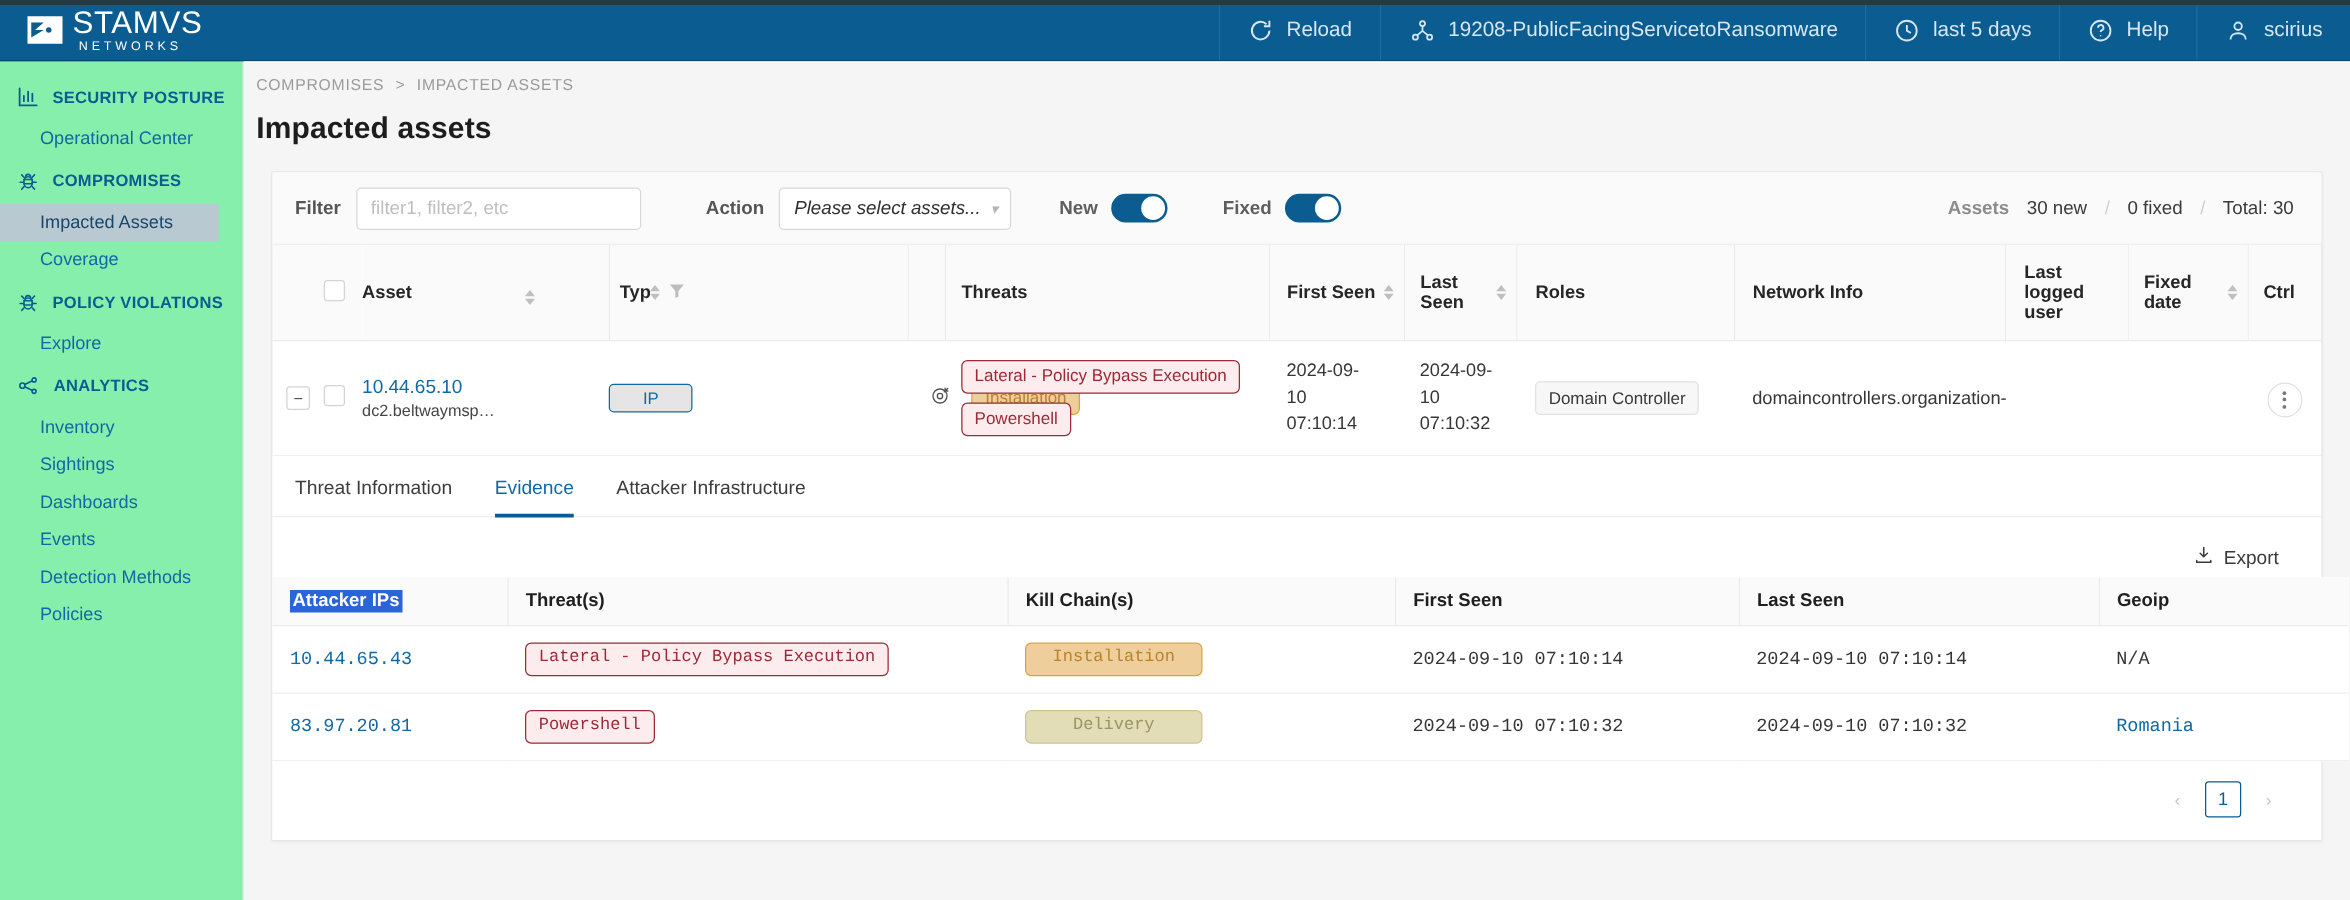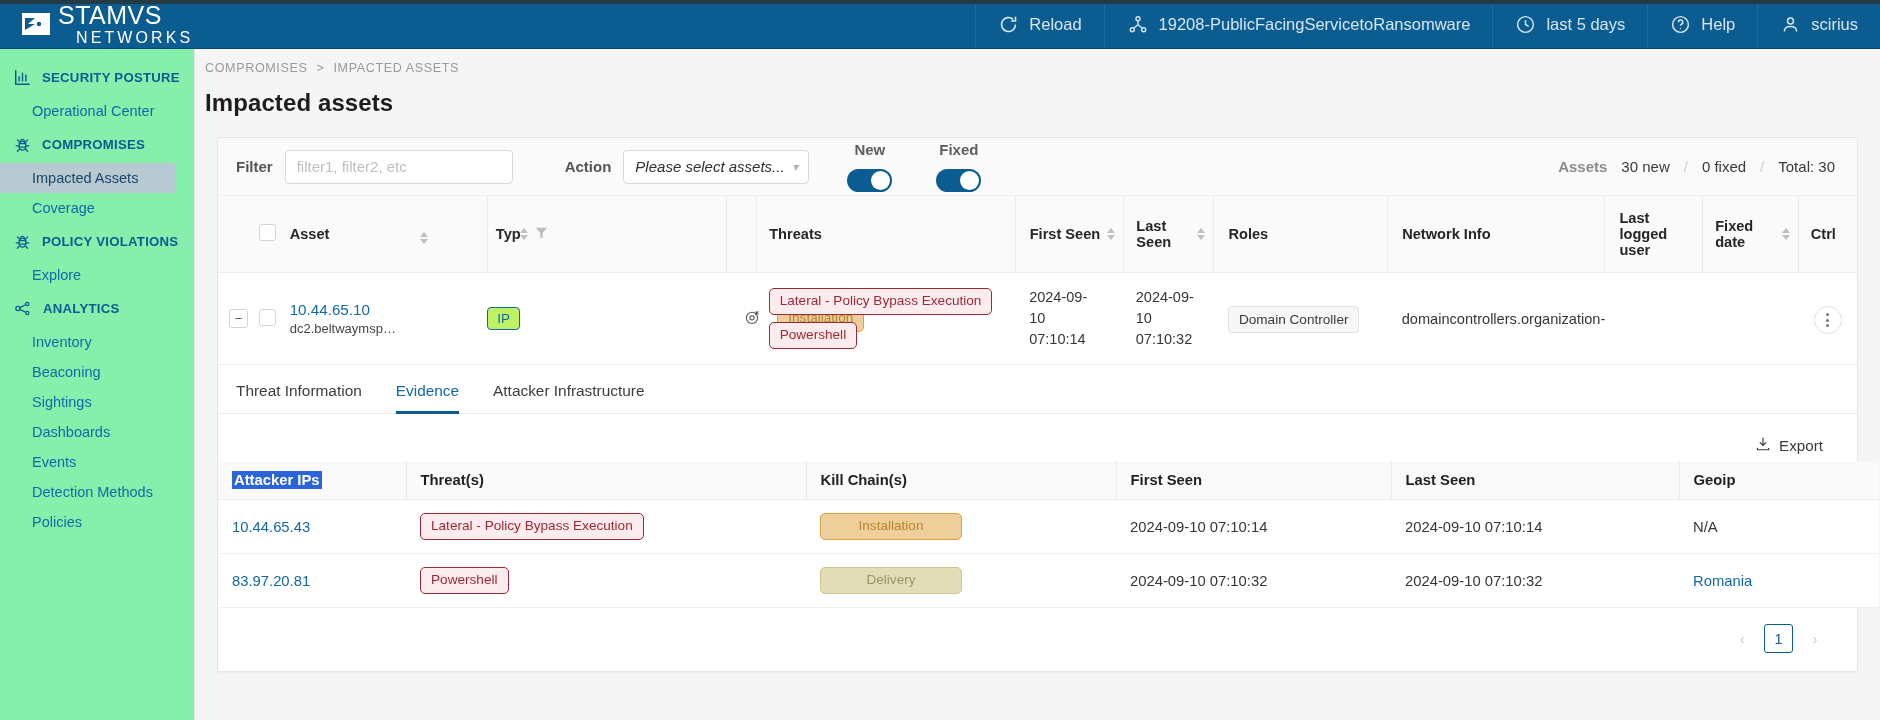--- a/index.html
+++ b/index.html
@@ -36,21 +36,21 @@
     display: flex; align-items: center; justify-content: center;
     flex: 0 0 auto;
   }
   .brand-mark svg { display: block; }
   .brand-txt { display: flex; flex-direction: column; line-height: 1; }
   .brand-name {
     font-size: 25px; font-weight: 400; letter-spacing: 0.5px; color: #ffffff;
     font-family: "Liberation Sans", sans-serif;
   }
   .brand-sub {
-    font-size: 16px; letter-spacing: 3.1px; color: #ffffff; margin-top: 2px; margin-left: 18px;
+    font-size: 10px; letter-spacing: 3.1px; color: #ffffff; margin-top: 2px; margin-left: 5px;
   }
   .topspacer { flex: 1 1 auto; }
   .topitem {
     display: flex; align-items: center; gap: 10px;
     padding: 0 22px;
     border-left: 1px solid #1b6c9f;
     font-size: 16.5px; color: #d6e6f2;
     white-space: nowrap;
     cursor: pointer;
   }
@@ -143,21 +143,21 @@
     width: 186px; height: 34px;
     border: 1px solid #d8d8d8; border-radius: 4px;
     background: #fff;
     display: flex; align-items: center; justify-content: space-between;
     padding: 0 10px 0 11px;
     font-size: 15px; font-style: italic; color: #2f2f2f;
     cursor: pointer;
   }
   .chev { color: #b4b4b4; font-size: 12px; }
   .tb-gap2 { width: 38px; }
-  .toggle-wrap { display: flex; align-items: center; gap: 11px; flex-direction: column; }
+  .toggle-wrap { display: flex; align-items: center; gap: 11px; }
   .toggle-label { font-size: 15px; font-weight: bold; color: #5e5e5e; }
   .toggle {
     width: 45px; height: 23px; border-radius: 12px;
     background: #0b5c91; position: relative; cursor: pointer;
   }
   .toggle::after {
     content: ""; position: absolute; top: 2px; right: 2px;
     width: 19px; height: 19px; border-radius: 50%; background: #fff;
   }
   .tb-gap3 { width: 44px; }
@@ -199,21 +199,21 @@
   }
   table.assets tbody td {
     padding: 14px 0; vertical-align: middle;
     font-size: 14.6px; color: #363636;
     border-bottom: 1px solid #f0f0f0;
   }
   .asset-ip { color: #1268a5; font-size: 15.2px; cursor: pointer; }
   .asset-host { color: #454545; font-size: 13px; margin-top: 3px; }
   .tag-ip {
     display: inline-block; border: 1px solid #1268a5; border-radius: 4px;
-    color: #1268a5; font-size: 13.4px; padding: 3px 9px; background: #bef264;
+    color: #1268a5; font-size: 13.4px; padding: 3px 26px; background: #e5e5e5;
   }
   .pill {
     display: inline-block; border-radius: 5px; padding: 4px 10px;
     font-size: 13.6px; white-space: nowrap; line-height: 1.25;
   }
   .pill-threat {
     border: 1px solid #9c2936; background: #fdeced; color: #9c2936;
   }
   .pill-kill {
     width: 142px; text-align: center;
@@ -262,20 +262,21 @@
   table.evidence thead th {
     background: #fafafa; text-align: left;
     font-size: 14.8px; font-weight: bold; color: #1f1f1f;
     padding: 11px 0 11px 0;
     border-bottom: 1px solid #ececec;
   }
   table.evidence thead th .inpad { padding-left: 14px; }
   table.evidence tbody td {
     padding: 13px 0; font-size: 14.8px; color: #363636;
     border-bottom: 1px solid #f0f0f0;
+    font-family: Liberation Mono, monospace;
   }
   table.evidence tbody td .inpad { padding-left: 14px; }
   .ev-ip { color: #1268a5; cursor: pointer; }
   .geo-link { color: #1268a5; cursor: pointer; }
   .sel-hl { background: #2a64d8; color: #ffffff; padding: 1px 2px; }
 
   .pager { display: flex; justify-content: flex-end; align-items: center; gap: 8px; padding: 16px 28px 18px 0; background: #fff; }
   .pg-arrow { width: 28px; height: 28px; display: inline-flex; align-items: center; justify-content: center; color: #c6c6c6; font-size: 14px; cursor: pointer; }
   .pg-num {
     width: 29px; height: 29px; border: 1px solid #0b5c91; border-radius: 3px;
@@ -403,21 +404,20 @@
           <svg width="18" height="17" viewBox="0 0 20 20" fill="none" stroke="#0b5c91" stroke-width="1.5">
             <circle cx="4" cy="10" r="2.4"></circle>
               <circle cx="15" cy="4.6" r="1.9"></circle>
               <circle cx="15" cy="15.4" r="1.9"></circle>
             <path d="M6.2 8.9 13 5.6M6.2 11.1 13 14.4" stroke-linecap="round"></path>
           </svg>
         </span>
         <span>ANALYTICS</span>
       </div>
       <div class="nav-item">Inventory</div>
-      <div class="nav-item">Beaconing</div>
       <div class="nav-item">Sightings</div>
 
       <div class="nav-item">Dashboards</div>
       <div class="nav-item">Events</div>
       <div class="nav-item">Detection Methods</div>
       <div class="nav-item">Policies</div>
     </div>
 
     <div class="main">
 

